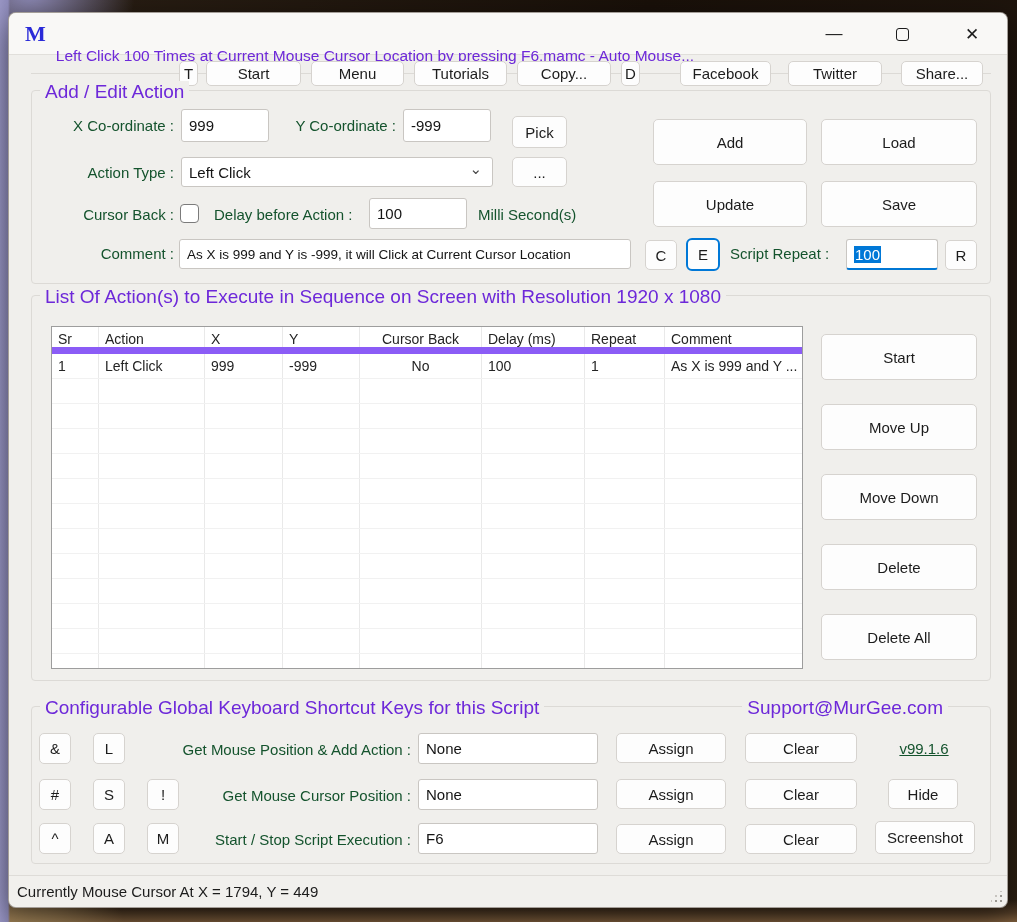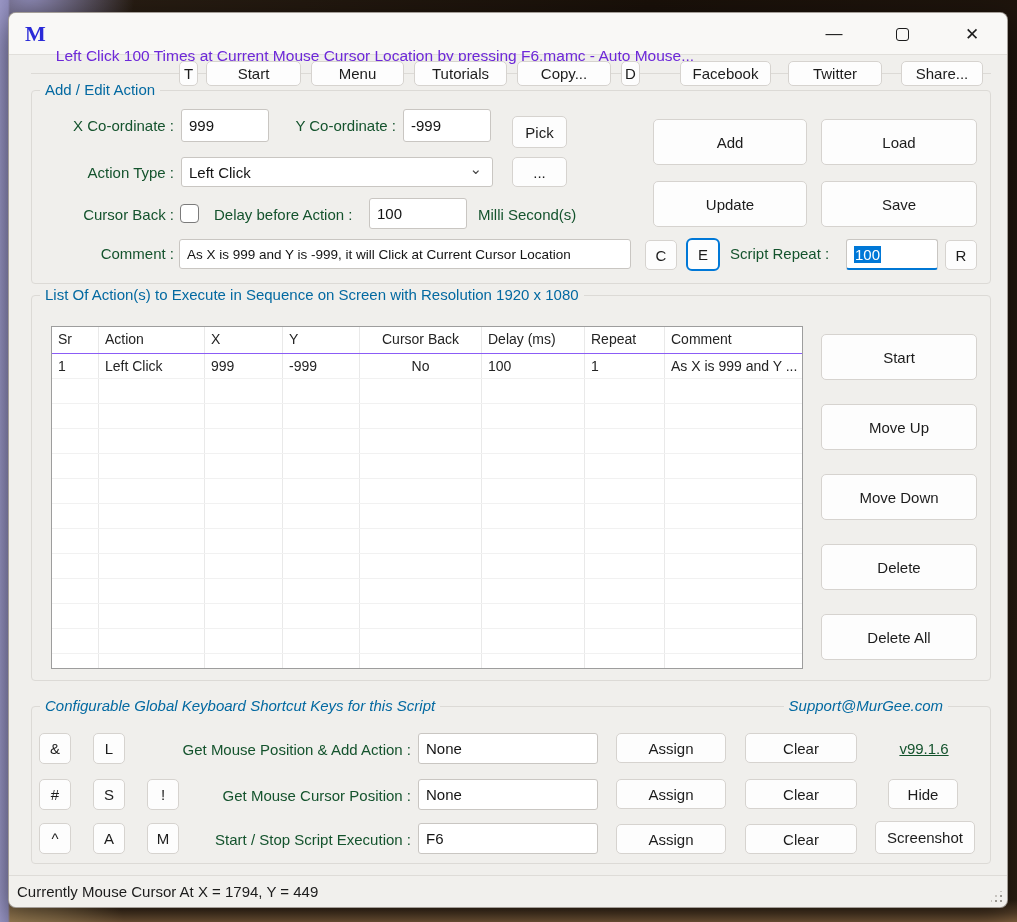--- a/index.html
+++ b/index.html
@@ -40,42 +40,42 @@
     border-radius:5px; display:flex; align-items:center; justify-content:center;
     font-size:15px; color:#1c1c1c; white-space:nowrap; }
   .field { position:absolute; background:#ffffff; border:1px solid #c9c6c2;
     border-radius:3px; font-size:15px; color:#141414; padding:0 7px;
     display:flex; align-items:center; white-space:nowrap; overflow:hidden; }
   .lbl { position:absolute; font-size:15px; color:#14532d; white-space:nowrap; }
   .right { text-align:right; }
 
   .groupbox { position:absolute; border:1px solid #dcdad6; border-radius:4px; }
   .legend { position:absolute; top:-10px; left:8px; background:#f0efec;
-    padding:0 5px; font-size:15px; color:#0369a1; white-space:nowrap; }
+    padding:0 5px; font-size:19px; color:#6d28d9; white-space:nowrap; }
   .legend-r { left:auto; right:42px; }
 
   .hline { position:absolute; height:1px; background:#dcdad6; }
 
   
   .tb { top:48px; height:25px; }
 
   .checkbox { position:absolute; width:19px; height:19px; background:#fff;
     border:1.6px solid #7b7b7b; border-radius:4px; }
 
   .chevron { position:absolute; right:10px; top:2px; font-size:15px; color:#454545; }
 
   .sel { background:#0078d7; color:#fff; padding:0 1px; }
   .focus-underline { border-bottom:2px solid #0077d4; }
   .blue-border { border:2px solid #0078d7; border-radius:6px; }
 
   
   .table { position:absolute; left:42px; top:313px; width:752px; height:343px;
     background:#fff; border:1px solid #9d9d9d; overflow:hidden; font-size:14px; }
   .trow, .thead { display:flex; width:100%; }
-  .thead { height:27px; border-bottom:1px solid #8b5cf6; }
+  .thead { height:27px; border-bottom:7px solid #8b5cf6; }
   .trow { height:25px; border-bottom:1px solid #f1f1f1; }
   .tcell { padding:4px 6px; border-right:1px solid #e9e9e9; overflow:hidden;
     white-space:nowrap; color:#242424; }
   .c0{width:47px;} .c1{width:106px;} .c2{width:78px;} .c3{width:77px;}
   .c4{width:122px; text-align:center;} .c5{width:103px;} .c6{width:80px;}
   .c7{flex:1; border-right:none;}
 
   
   .statusbar { position:absolute; left:0; right:0; bottom:0; height:32px;
     background:#f1f0ed; border-top:1px solid #dedcd8;
@@ -308,21 +308,21 @@
         </div>
       </div>
   </div>
 
   <div class="btn" style="left:812px; top:321px; width:156px; height:46px;">Start</div>
   <div class="btn" style="left:812px; top:391px; width:156px; height:46px;">Move Up</div>
   <div class="btn" style="left:812px; top:461px; width:156px; height:46px;">Move Down</div>
   <div class="btn" style="left:812px; top:531px; width:156px; height:46px;">Delete</div>
   <div class="btn" style="left:812px; top:601px; width:156px; height:46px;">Delete All</div>
 
-  <div class="groupbox" style="left:22px; top:693px; width:960px; height:158px;font-style:italic;">
+  <div class="groupbox" style="left:22px; top:693px; width:960px; height:158px;">
     <div class="legend">Configurable Global Keyboard Shortcut Keys for this Script</div>
     <div class="legend legend-r">Support@MurGee.com</div>
   </div>
 
   <div class="btn" style="left:30px; top:720px; width:32px; height:31px;">&amp;</div>
   <div class="btn" style="left:84px; top:720px; width:32px; height:31px;">L</div>
   <div class="lbl right" style="left:160px; top:728px; width:242px;">Get Mouse Position &amp; Add Action :</div>
   <div class="field" style="left:409px; top:720px; width:180px; height:31px;">None</div>
   <div class="btn" style="left:607px; top:720px; width:110px; height:30px;">Assign</div>
   <div class="btn" style="left:736px; top:720px; width:112px; height:30px;">Clear</div>

